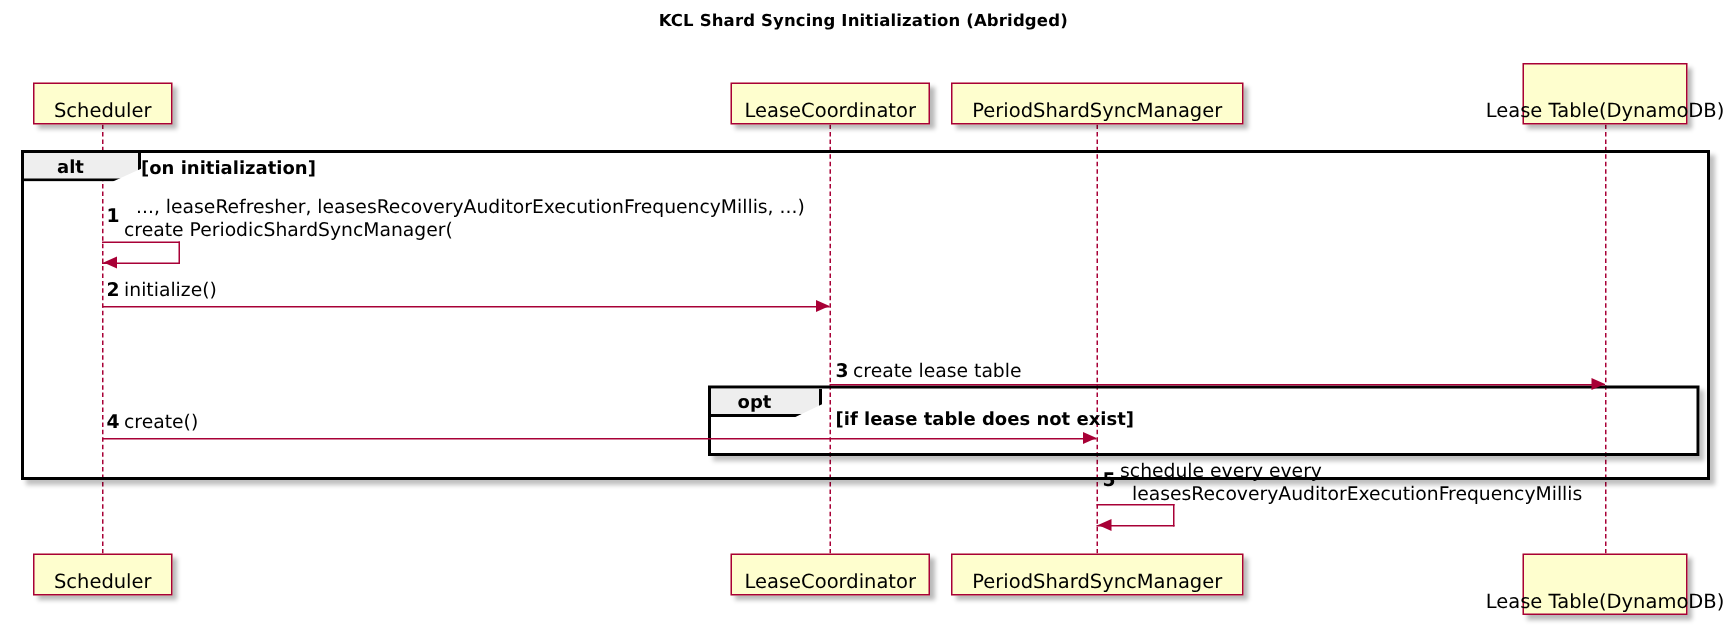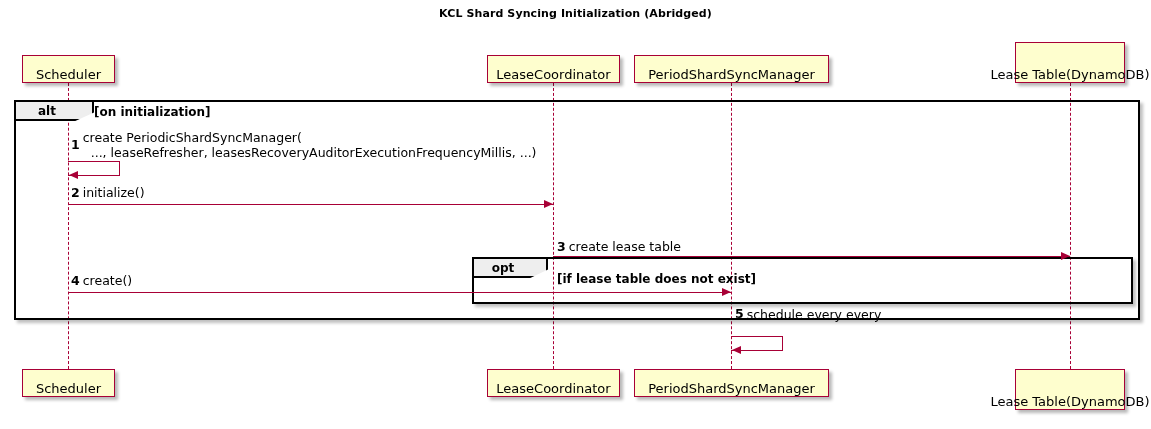--- a/index.html
+++ b/index.html
@@ -172,21 +172,21 @@
 <div class="fragment-guard" style="left:94px; top:105px;">[on initialization]</div>
 
 <div class="fragment" style="left:472px; top:216px; width:661px; height:47px;margin-top:41px;">
   <div class="fragment-tab" style="width:74px;">
     <span>opt</span>
   </div>
 </div>
 <div class="fragment-guard" style="left:557px; top:232px;margin-top:40px;">[if lease table does not exist]</div>
 
 <div class="msg-label" style="left:71px; top:130px;">
-  <span class="msg-num">1</span><span class="two-line"><span>create PeriodicShardSyncManager(</span><span style="padding-left:8px;">..., leaseRefresher, leasesRecoveryAuditorExecutionFrequencyMillis, ...)</span></span>
+  <span class="msg-num">1</span><span class="two-line"><span style="padding-left:8px;">..., leaseRefresher, leasesRecoveryAuditorExecutionFrequencyMillis, ...)</span><span>create PeriodicShardSyncManager(</span></span>
 </div>
 <div class="self-loop" style="left:68px; top:161px; width:52px; height:15px;"></div>
 <div class="arrow-left" style="left:69px; top:171px;"></div>
 
 <div class="msg-label" style="left:71px; top:185px;">
   <span class="msg-num">2</span><span>initialize()</span>
 </div>
 <div class="msg-line" style="left:68px; top:204px; width:485px;"></div>
 <div class="arrow-right" style="left:544px; top:200px;"></div>
 
@@ -196,21 +196,21 @@
 <div class="msg-line" style="left:553px; top:256px; width:517px;"></div>
 <div class="arrow-right" style="left:1061px; top:252px;"></div>
 
 <div class="msg-label" style="left:71px; top:273px;">
   <span class="msg-num">4</span><span>create()</span>
 </div>
 <div class="msg-line" style="left:68px; top:292px; width:663px;"></div>
 <div class="arrow-right" style="left:722px; top:288px;"></div>
 
 <div class="msg-label" style="left:735px; top:306px;">
-  <span class="msg-num">5</span><span class="two-line"><span>schedule every every</span></span>
+  <span class="msg-num">5</span><span class="two-line"><span>schedule every every</span><span style="padding-left:8px;">leasesRecoveryAuditorExecutionFrequencyMillis</span></span>
 </div>
 <div class="self-loop" style="left:731px; top:336px; width:52px; height:15px;"></div>
 <div class="arrow-left" style="left:732px; top:346px;"></div>
 
 <div class="participant" style="left:22px; top:369px; width:93px; height:28px;">
   <span>Scheduler</span>
 </div>
 
 <div class="participant" style="left:487px; top:369px; width:133px; height:28px;">
   <span>LeaseCoordinator</span>

